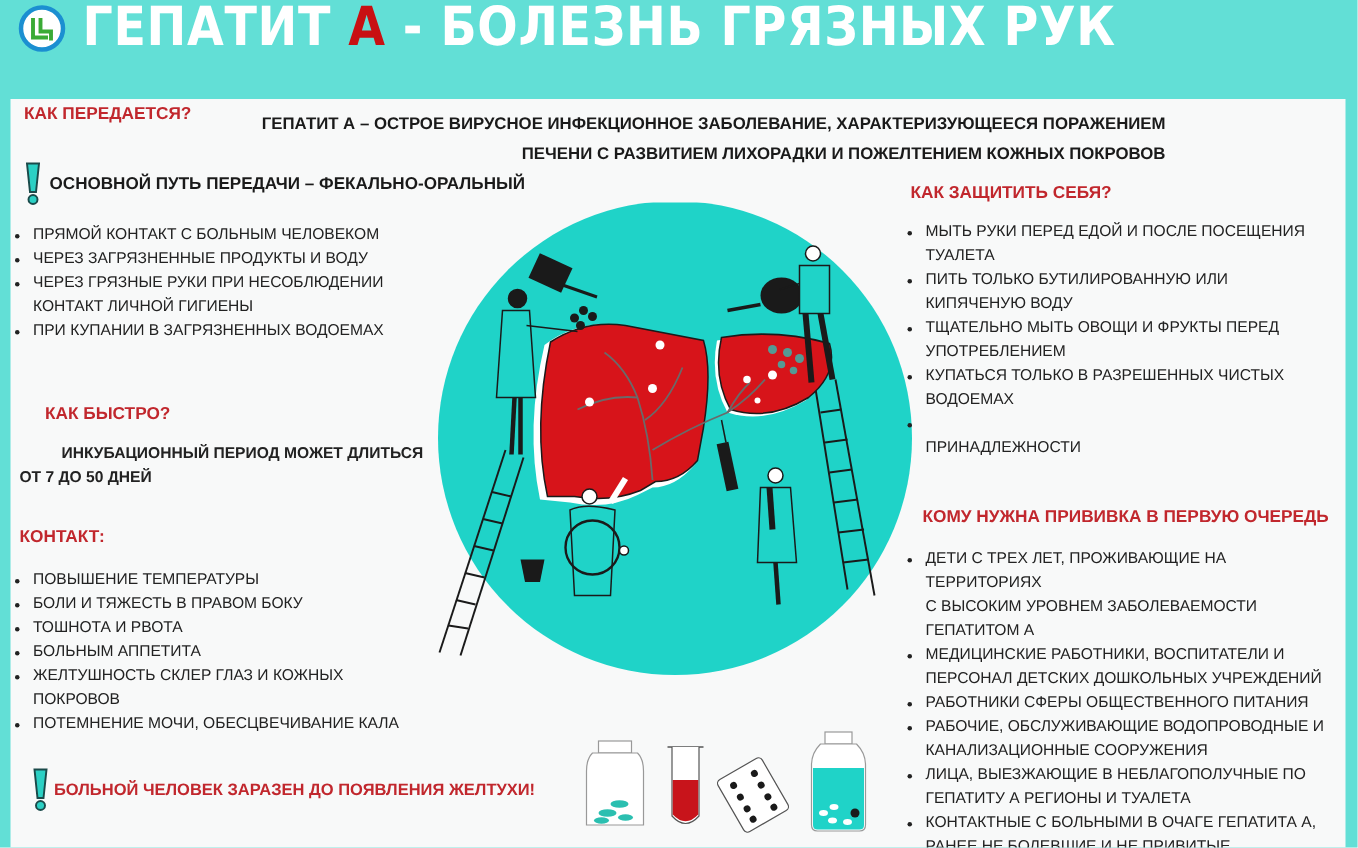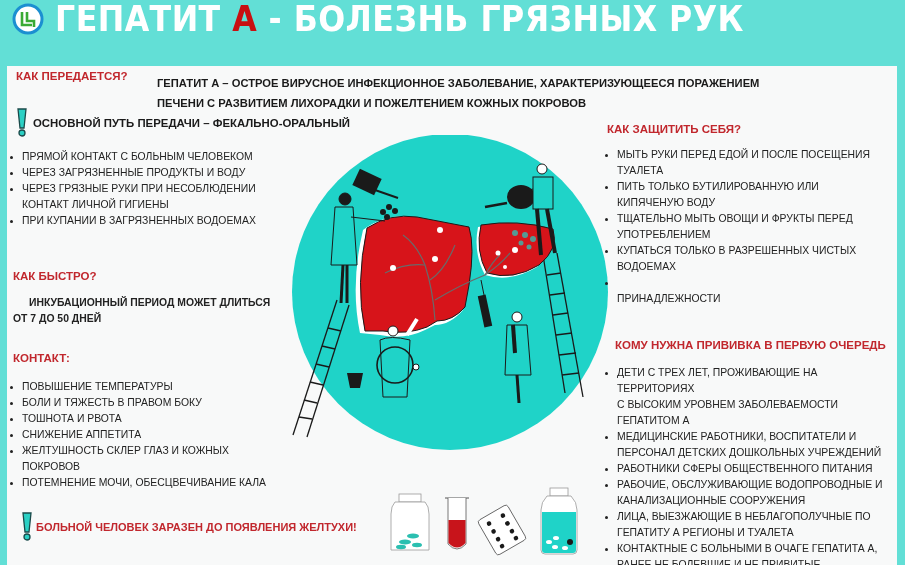--- a/index.html
+++ b/index.html
@@ -23,21 +23,21 @@
       letter-spacing: 0.5px; white-space: nowrap;
       transform: scaleX(0.88); transform-origin: left top;
     }
     .title .accent { color: #c81012; }
     .panel {
       position: absolute; left: 7px; top: 66px; width: 890px; height: 499px;
       background: #f8f9f9;
     }
     .intro {
       position: absolute; left: 150px; top: 7px; width: 620px;
-      text-align: left; font-weight: bold; font-size: 11.2px; line-height: 20px;
+      text-align: right; font-weight: bold; font-size: 11.2px; line-height: 20px;
       color: #1a1a1a; text-transform: uppercase;
     }
     .h-red {
       position: absolute; font-weight: bold; font-size: 11.5px; color: #c1272d;
       white-space: nowrap;
     }
     .txt {
       position: absolute; font-weight: bold; font-size: 10.4px; color: #222;
       line-height: 16px; white-space: nowrap;
     }
@@ -90,30 +90,30 @@
   <div class="main-route">ОСНОВНОЙ ПУТЬ ПЕРЕДАЧИ – ФЕКАЛЬНО-ОРАЛЬНЫЙ</div>
 
   <ul class="bl" style="left:1px;top:83px;">
     <li>ПРЯМОЙ КОНТАКТ С БОЛЬНЫМ ЧЕЛОВЕКОМ</li>
     <li>ЧЕРЕЗ ЗАГРЯЗНЕННЫЕ ПРОДУКТЫ И ВОДУ</li>
     <li>ЧЕРЕЗ ГРЯЗНЫЕ РУКИ ПРИ НЕСОБЛЮДЕНИИ</li>
     <li style="padding-left:14px" class="cont">КОНТАКТ ЛИЧНОЙ ГИГИЕНЫ</li>
     <li>ПРИ КУПАНИИ В ЗАГРЯЗНЕННЫХ ВОДОЕМАХ</li>
   </ul>
 
-  <div class="h-red" style="left:6px;top:204px;text-align:right;">КАК БЫСТРО?</div>
-  <div class="txt" style="left:6px;top:229px;padding-left:16px;">ИНКУБАЦИОННЫЙ ПЕРИОД МОЖЕТ ДЛИТЬСЯ</div>
+  <div class="h-red" style="left:23px;top:204px;text-align:right;">КАК БЫСТРО?</div>
+  <div class="txt" style="left:18px;top:229px;padding-left:16px;">ИНКУБАЦИОННЫЙ ПЕРИОД МОЖЕТ ДЛИТЬСЯ</div>
   <div class="txt" style="left:6px;top:245px;">ОТ 7 ДО 50 ДНЕЙ</div>
 
   <div class="h-red" style="left:6px;top:286px;">КОНТАКТ:</div>
   <ul class="bl" style="left:1px;top:313px;">
     <li>ПОВЫШЕНИЕ ТЕМПЕРАТУРЫ</li>
     <li>БОЛИ И ТЯЖЕСТЬ В ПРАВОМ БОКУ</li>
     <li>ТОШНОТА И РВОТА</li>
-    <li>СНИЖЕНИЕ АППЕТИТА</li>
+    <li>БОЛЬНЫМ АППЕТИТА</li>
     <li>ЖЕЛТУШНОСТЬ СКЛЕР ГЛАЗ И КОЖНЫХ</li>
     <li class="cont">ПОКРОВОВ</li>
     <li>ПОТЕМНЕНИЕ МОЧИ, ОБЕСЦВЕЧИВАНИЕ КАЛА</li>
   </ul>
 
   <svg class="excl" style="left:13px;top:446px;" viewBox="0 0 14 30">
     <path d="M3 1 H11 L9 20 H5 Z" fill="#2bd0c4" stroke="#1a4a4a" stroke-width="1.3"></path>
     <circle cx="7" cy="25" r="3" fill="#2bd0c4" stroke="#1a4a4a" stroke-width="1.3"></circle>
   </svg>
   <div class="warn">БОЛЬНОЙ ЧЕЛОВЕК ЗАРАЗЕН ДО ПОЯВЛЕНИЯ ЖЕЛТУХИ!</div>

